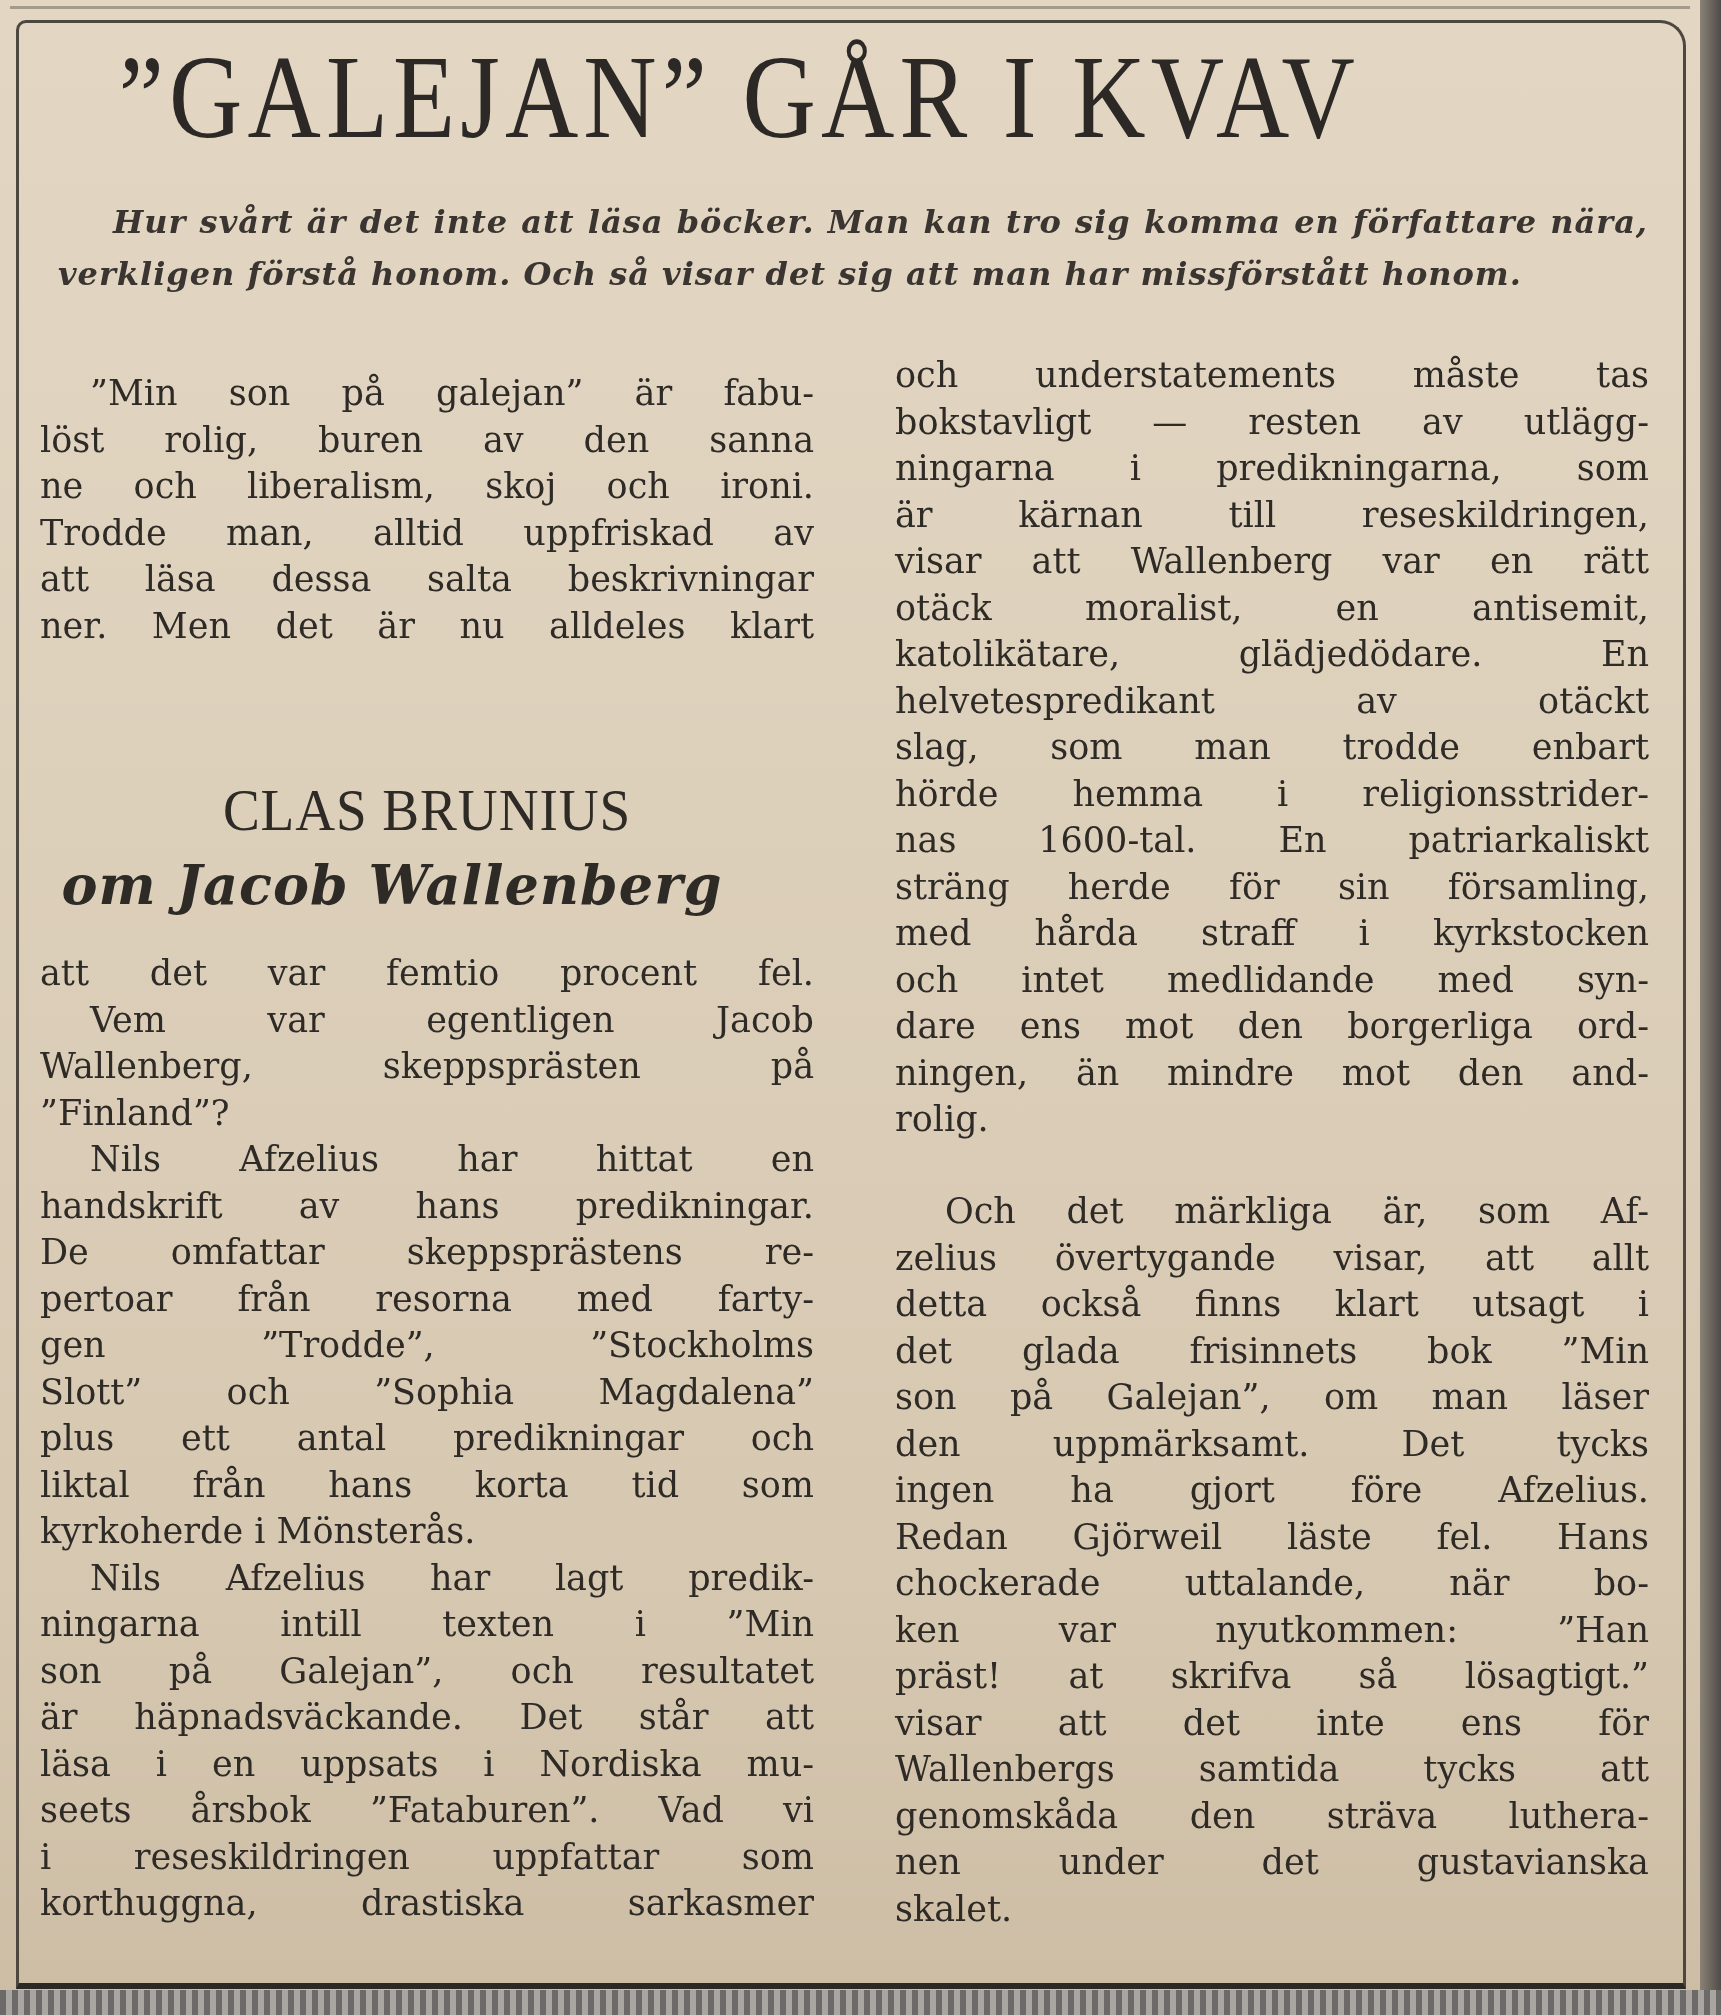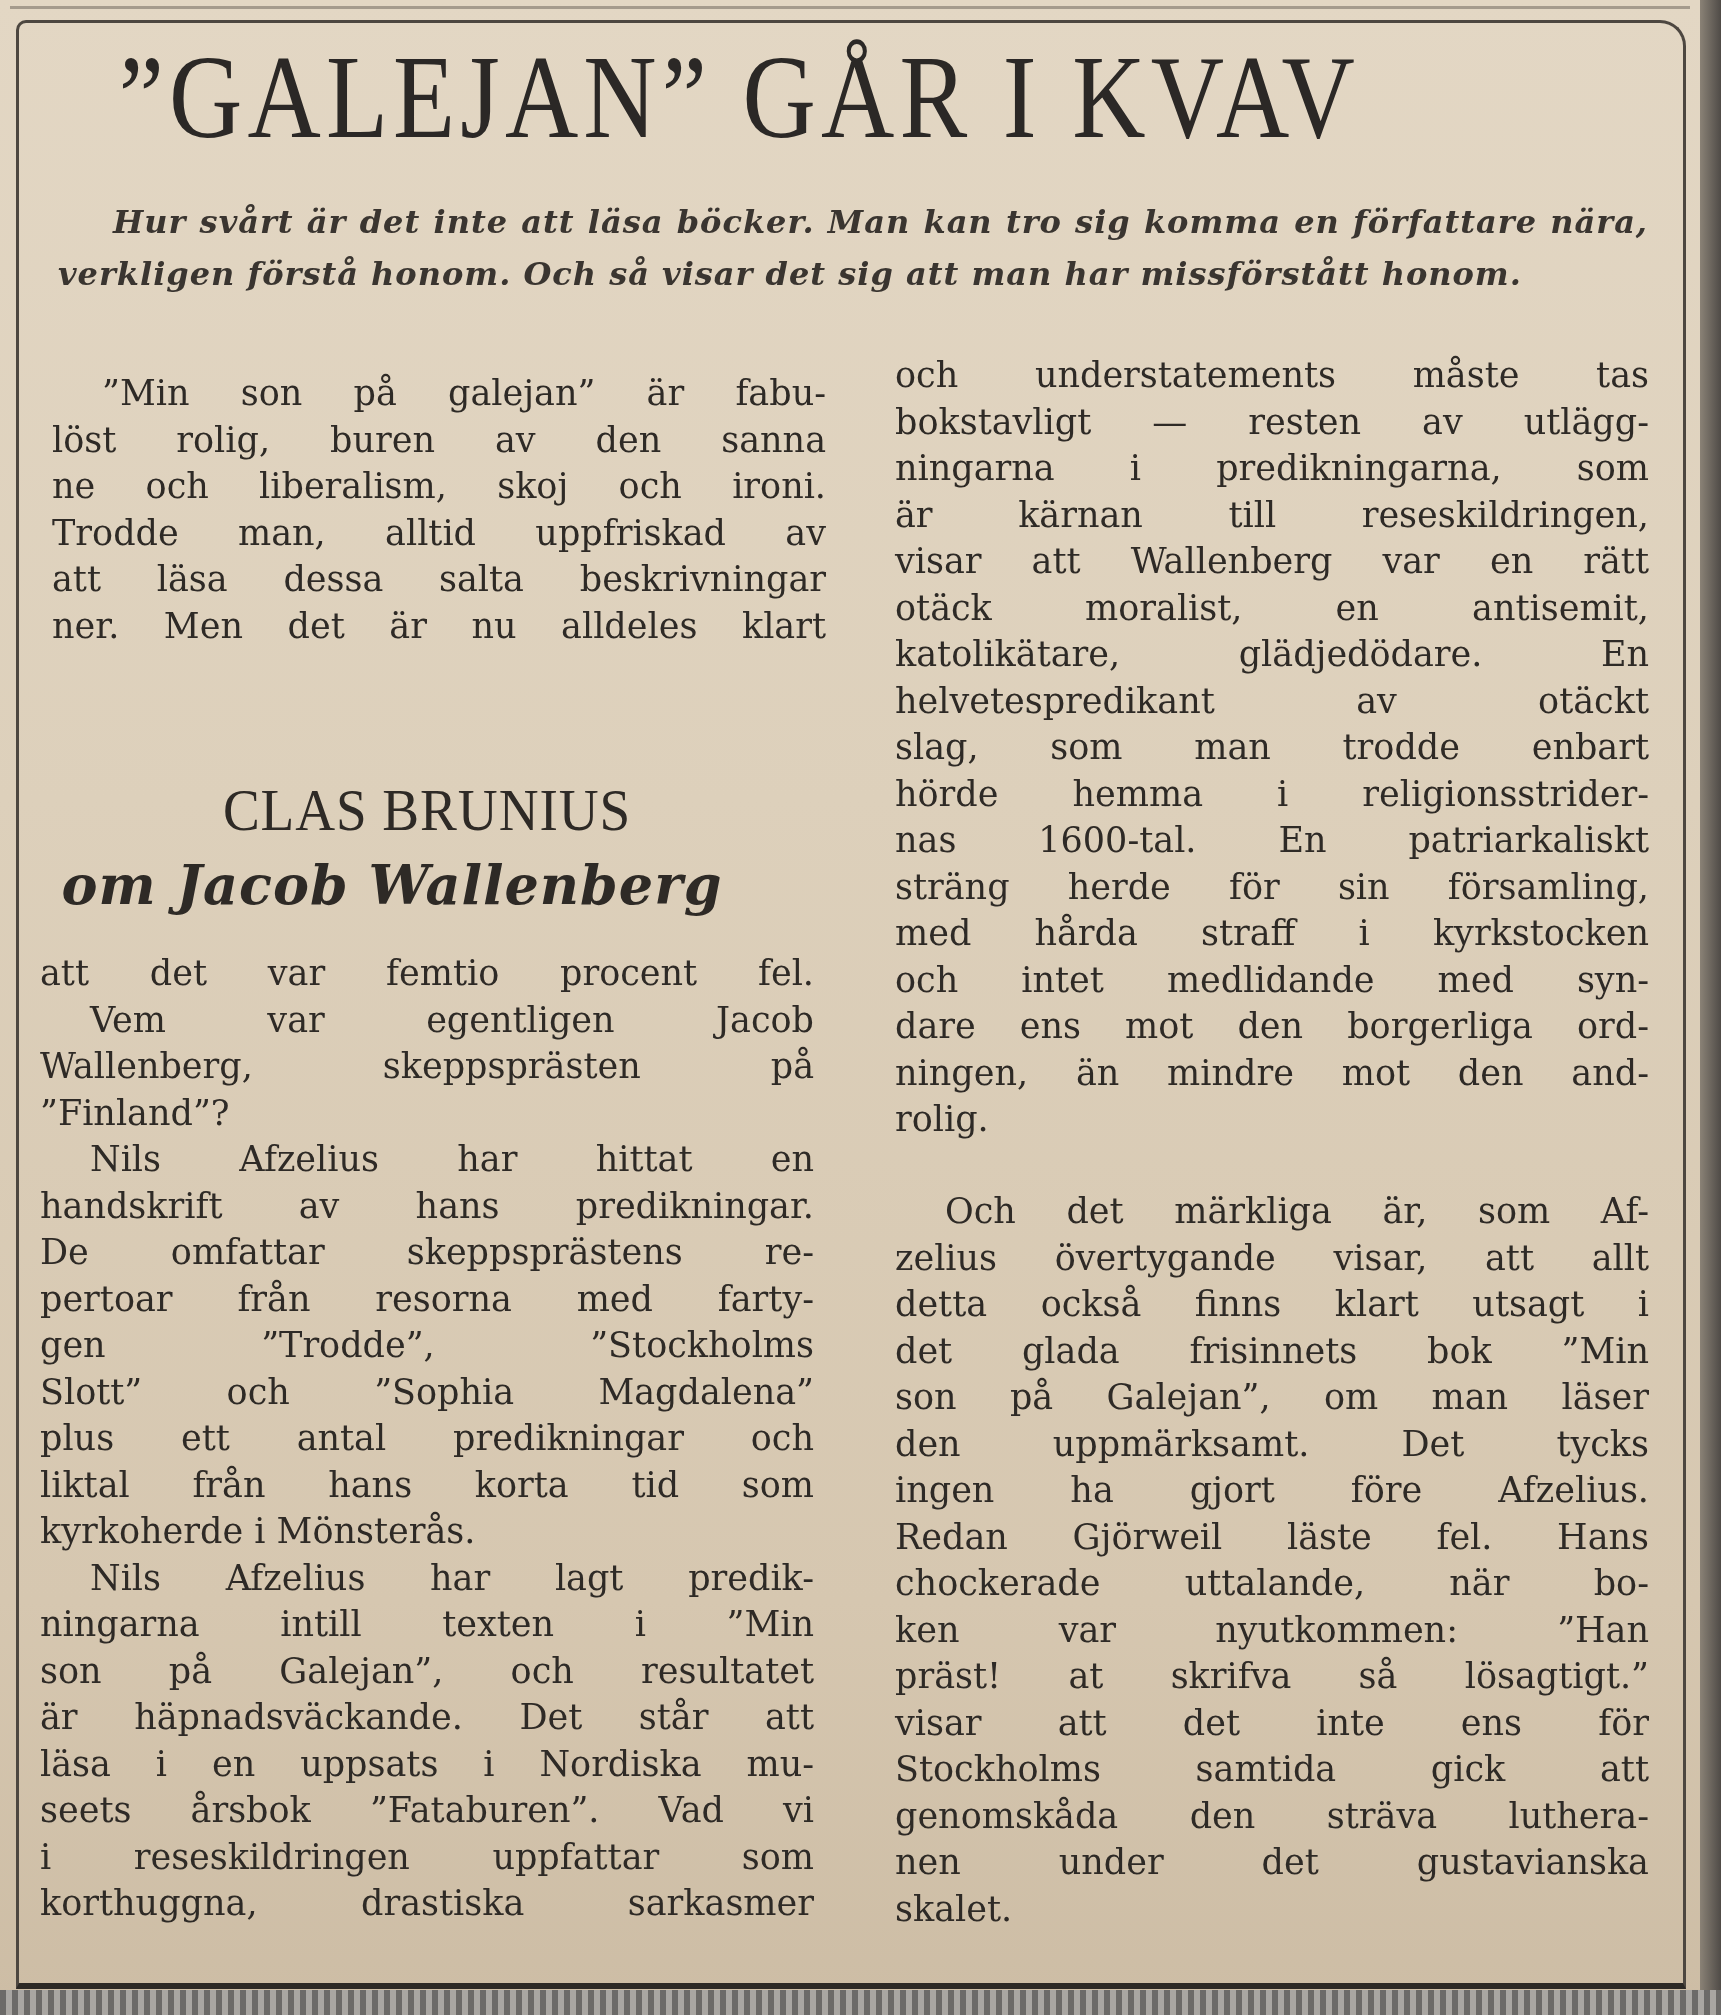--- a/index.html
+++ b/index.html
@@ -94,21 +94,21 @@
       display: block;
       white-space: nowrap;
       text-align: justify;
       text-align-last: justify;
       height: 46.5px;
     }
     .col .line.last {
       text-align-last: left;
     }
     .col .line.indent { padding-left: 50px; }
-    .col-left { left: 52px; top: 370px; width: 774px; }
+    .col-left { left: 40px; top: 370px; width: 774px; }
     .col-left-2 { left: 40px; top: 950px; width: 774px; }
     .col-right { left: 895px; top: 352px; width: 754px; }
     .col-right-2 { left: 895px; top: 1188px; width: 754px; }
     .byline {
       position: absolute;
       left: 40px; top: 775px;
       width: 774px;
       text-align: center;
       margin: 0;
     }
@@ -210,17 +210,17 @@
   <span class="line">detta också finns klart utsagt i</span>
   <span class="line">det glada frisinnets bok ”Min</span>
   <span class="line">son på Galejan”, om man läser</span>
   <span class="line">den uppmärksamt. Det tycks</span>
   <span class="line">ingen ha gjort före Afzelius.</span>
   <span class="line">Redan Gjörweil läste fel. Hans</span>
   <span class="line">chockerade uttalande, när bo-</span>
   <span class="line">ken var nyutkommen: ”Han</span>
   <span class="line">präst! at skrifva så lösagtigt.”</span>
   <span class="line">visar att det inte ens för</span>
-  <span class="line">Stockholms samtida gick att</span>
+  <span class="line">Wallenbergs samtida tycks att</span>
   <span class="line">genomskåda den sträva luthera-</span>
   <span class="line">nen under det gustavianska</span>
   <span class="line last">skalet.</span>
 </div>
 
 </body></html>

